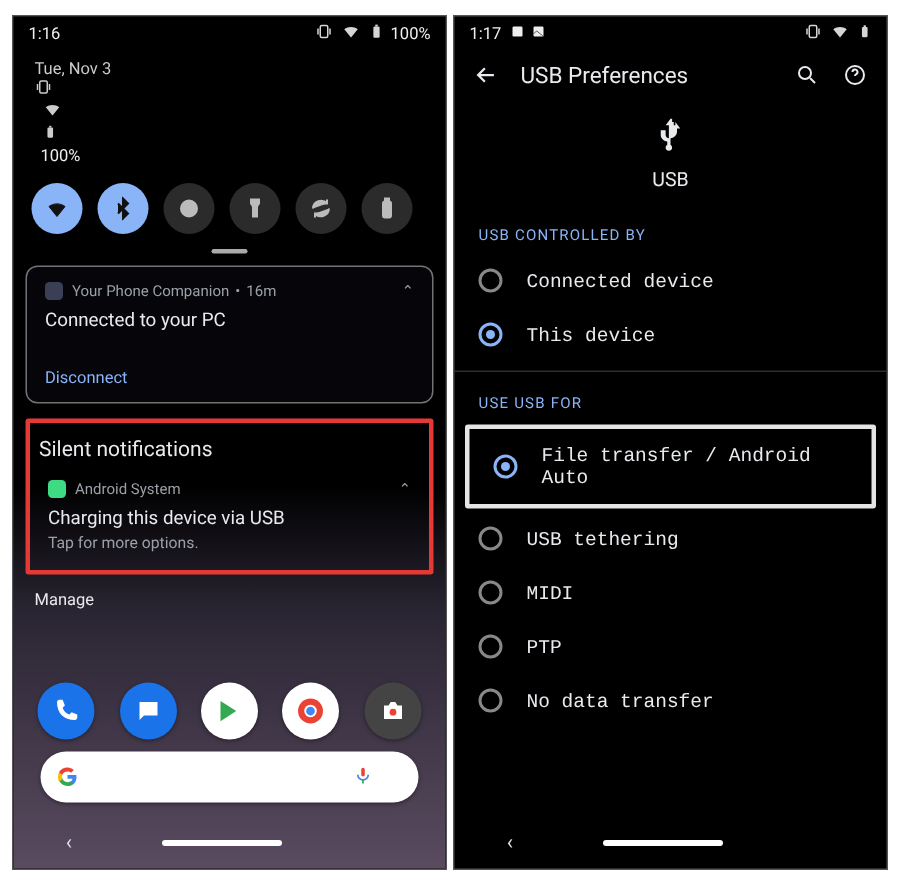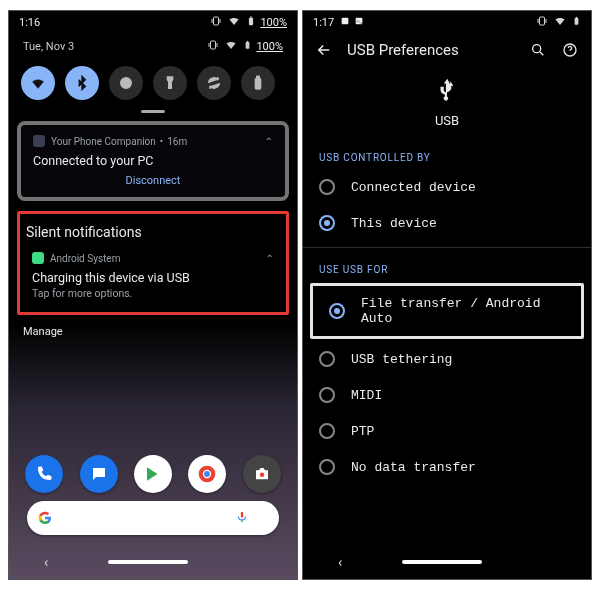--- a/index.html
+++ b/index.html
@@ -44,64 +44,65 @@
     padding: 0 10px;
     font-size: 11px;
     color: #eee;
   }
   .status .grow { flex: 1; }
   .status .ic { margin-left: 6px; opacity: .9; }
 
   
   .shade { position: relative; padding: 0 8px; }
   .daterow {
-    display: flex; align-items: center;
+    display: flex; align-items: flex-start;
     font-size: 11px; color: #ccc;
     padding: 6px 6px 8px;
+    flex-direction: column;
   }
   .daterow .grow { flex: 1; }
-  .battxt { font-size: 11px; color: #eee; margin-left: 4px; text-decoration: underline; }
+  .battxt { font-size: 11px; color: #eee; margin-left: 4px; }
 
   .qsrow {
     display: flex; gap: 10px;
     padding: 4px 4px 10px;
   }
   .qs {
     width: 34px; height: 34px; border-radius: 50%;
     background: #2b2b2b; display: flex;
     align-items: center; justify-content: center;
   }
   .qs.active { background: #8ab4f8; }
   .qs svg { width: 16px; height: 16px; }
   .qs.active svg { stroke: #111; fill: #111; }
   .qs svg { stroke: #bbb; fill: #bbb; }
   .handle {
     width: 24px; height: 3px; border-radius: 2px;
     background: #aaa; margin: 0 auto 8px;
   }
 
   .card {
-    border: 4px solid #737373;
+    border: 1px solid #737373;
     border-radius: 8px;
     padding: 10px 12px;
     margin-bottom: 10px;
     background: rgba(10,10,20,.5);
   }
   .card .hdr {
     display: flex; align-items: center;
     font-size: 10px; color: #9aa0a6;
     margin-bottom: 6px;
   }
   .card .hdr .appico {
     width: 12px; height: 12px; border-radius: 3px;
     background: #3a3f55; margin-right: 6px;
   }
   .card .title { font-size: 12.5px; color: #e8eaed; }
   .card .sub { font-size: 10.5px; color: #9aa0a6; margin-top: 2px; }
-  .card .action { font-size: 11px; color: #8ab4f8; margin-top: 6px; text-align: center; }
+  .card .action { font-size: 11px; color: #8ab4f8; margin-top: 24px; }
   .card .chev { margin-left: auto; color: #9aa0a6; font-size: 10px; }
 
   .section-label {
     font-size: 14px; color: #e8eaed;
     padding: 8px 4px 6px;
   }
 
   .redbox { border: 3px solid #e53935; border-radius: 2px; padding: 2px; }
 
   .manage { font-size: 11px; color: #e8eaed; padding: 10px 6px; }

